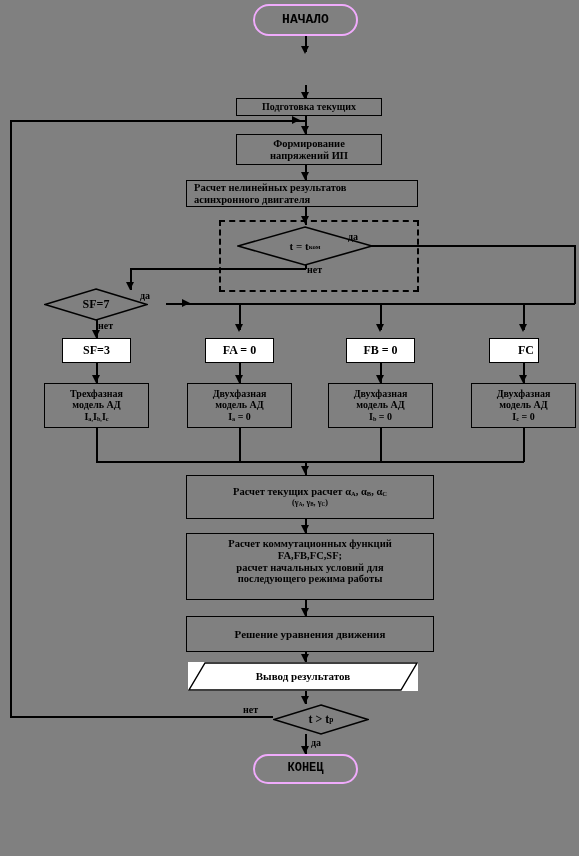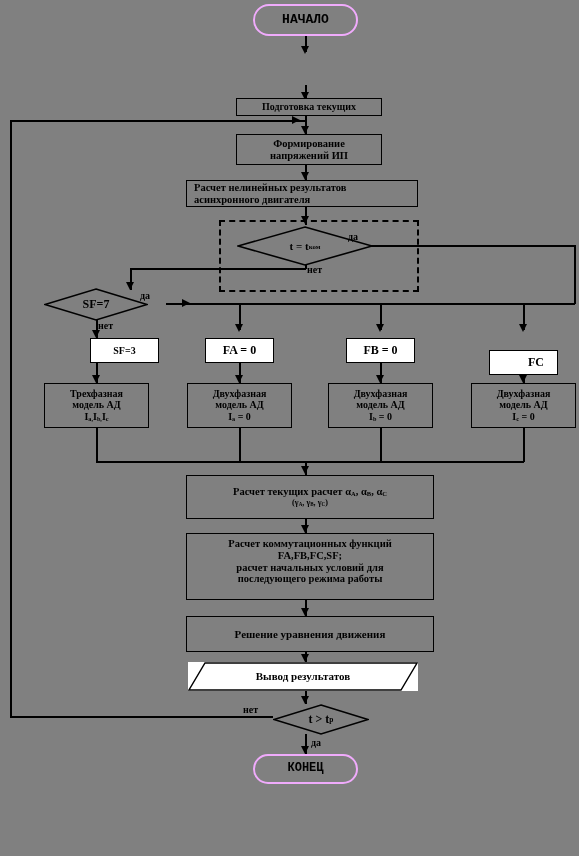--- a/index.html
+++ b/index.html
@@ -239,30 +239,30 @@
 
   <div class="dia" style="left:44px; top:288px; width:104px; height:33px;">
     <svg viewBox="0 0 104 33" preserveAspectRatio="none" style="position:absolute;inset:0;">
       <polygon points="52,1 103,16.5 52,32 1,16.5" fill="#808080" stroke="#000000" stroke-width="1.6"></polygon>
     </svg>
     <div class="dialabel" style="font-size:12px;">SF=7</div>
   </div>
   <div class="lbl" style="left:140px; top:290px; font-size:10px;">да</div>
   <div class="lbl" style="left:98px; top:320px; font-size:10px;">нет</div>
 
-  <div class="node proc filled" style="left:62px; top:338px; width:69px; height:25px; font-size:10px;margin-left:28px;">
+  <div class="node proc filled" style="left:62px; top:338px; width:69px; height:25px; font-size:12px;">
     <span>SF=3</span>
   </div>
   <div class="node proc filled" style="left:205px; top:338px; width:69px; height:25px; font-size:12px;font-family:Liberation Serif, serif;">
     <span>FA = 0</span>
   </div>
   <div class="node proc filled" style="left:346px; top:338px; width:69px; height:25px; font-size:12px;">
     <span>FB = 0</span>
   </div>
-  <div class="node proc filled" style="left:489px; top:350px; width:69px; height:25px; font-size:12px; align-items:flex-end; padding-right:13px;">
+  <div class="node proc filled" style="left:489px; top:338px; width:50px; height:25px; font-size:12px; align-items:flex-end; padding-right:4px;">
     <span>FC</span>
   </div>
 
   <div class="node proc" style="left:44px; top:383px; width:105px; height:45px; font-size:10px;">
     <span>Трехфазная</span>
     <span>модель  АД</span>
     <span><span>I</span><sub>a,</sub><span>I</span><sub>b,</sub><span>I</span><sub>c</sub></span>
   </div>
 
   <div class="node proc" style="left:187px; top:383px; width:105px; height:45px; font-size:10px;">

